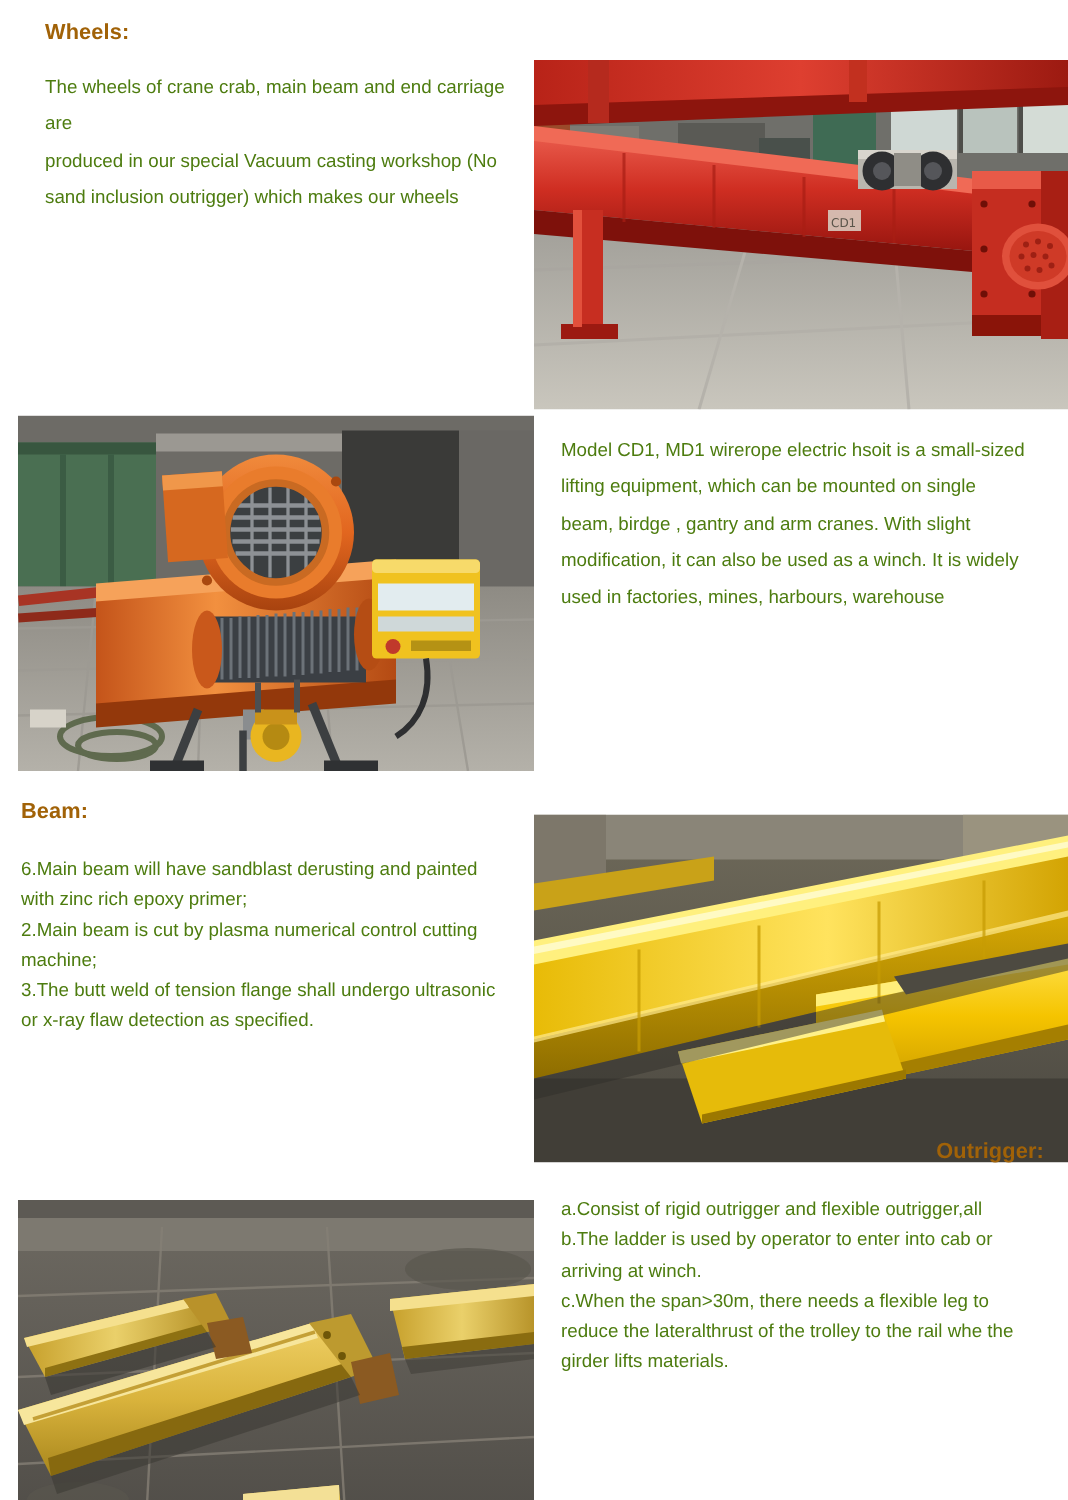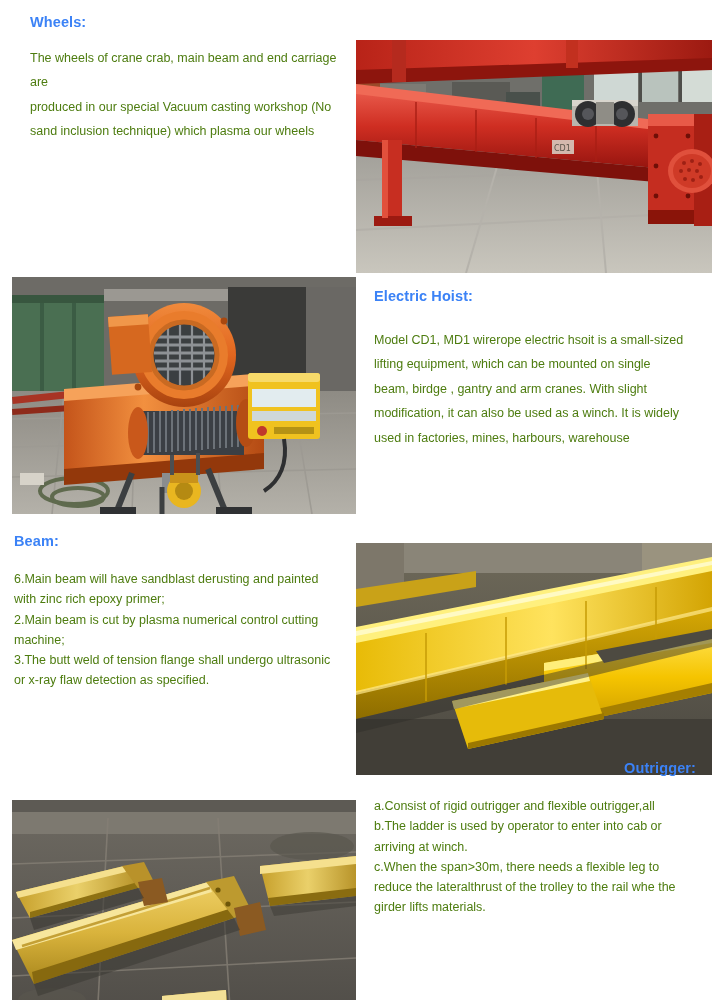--- a/index.html
+++ b/index.html
@@ -18,21 +18,21 @@
     width: 712px;
     height: 1000px;
     overflow: hidden;
   }
   .text-col {
     position: absolute;
   }
   .heading {
     font-size: 14.5px;
     font-weight: bold;
-    color: #3b82f6;
+    color: #a16207;
     margin: 0 0 16px 0;
     letter-spacing: 0.1px;
   }
   .para {
     font-size: 12.5px;
     line-height: 1.95;
     color: #4d7c0f;
     margin: 0;
   }
   .para.tight {
@@ -69,21 +69,21 @@
 </head>
 <body>
 
 <div class="page">
 
   <div class="text-col" id="txt-wheels">
     <div class="heading">Wheels:</div>
     <div class="para">
       <span class="ln">The wheels of crane crab, main beam and end carriage are</span>
       <span class="ln">produced in our special Vacuum casting workshop (No</span>
-      <span class="ln">sand inclusion technique) which plasma our wheels</span>
+      <span class="ln">sand inclusion outrigger) which makes our wheels</span>
     </div>
   </div>
 
   <div class="photo" id="img-crane-girder">
     <svg width="356" height="233" viewBox="0 0 356 233" xmlns="http://www.w3.org/2000/svg">
       <defs>
         <linearGradient id="sky1" x1="0" y1="0" x2="0" y2="1">
           <stop offset="0" stop-color="#8e8d86"></stop>
           <stop offset="1" stop-color="#b7b4ac"></stop>
         </linearGradient>
@@ -323,21 +323,20 @@
 
       <path d="M120 196 L104 236" stroke="#3c3f41" stroke-width="6" fill="none"></path>
       <path d="M196 192 L214 236" stroke="#3c3f41" stroke-width="6" fill="none"></path>
       <path d="M150 210 L150 237" stroke="#3c3f41" stroke-width="5" fill="none"></path>
       <rect x="88" y="230" width="36" height="7" fill="#2f3133"></rect>
       <rect x="204" y="230" width="36" height="7" fill="#2f3133"></rect>
     </svg>
   </div>
 
   <div class="text-col" id="txt-hoist">
-    <div class="heading">Electric Hoist:</div>
     <div class="para">
       <span class="ln">Model CD1, MD1 wirerope electric hsoit is a small-sized</span>
       <span class="ln">lifting equipment, which can be mounted on single</span>
       <span class="ln">beam, birdge , gantry  and arm cranes. With slight</span>
       <span class="ln">modification, it can also be used as a winch. It is widely</span>
       <span class="ln">used in factories, mines, harbours, warehouse</span>
     </div>
   </div>
 
   <div class="text-col" id="txt-beam">

